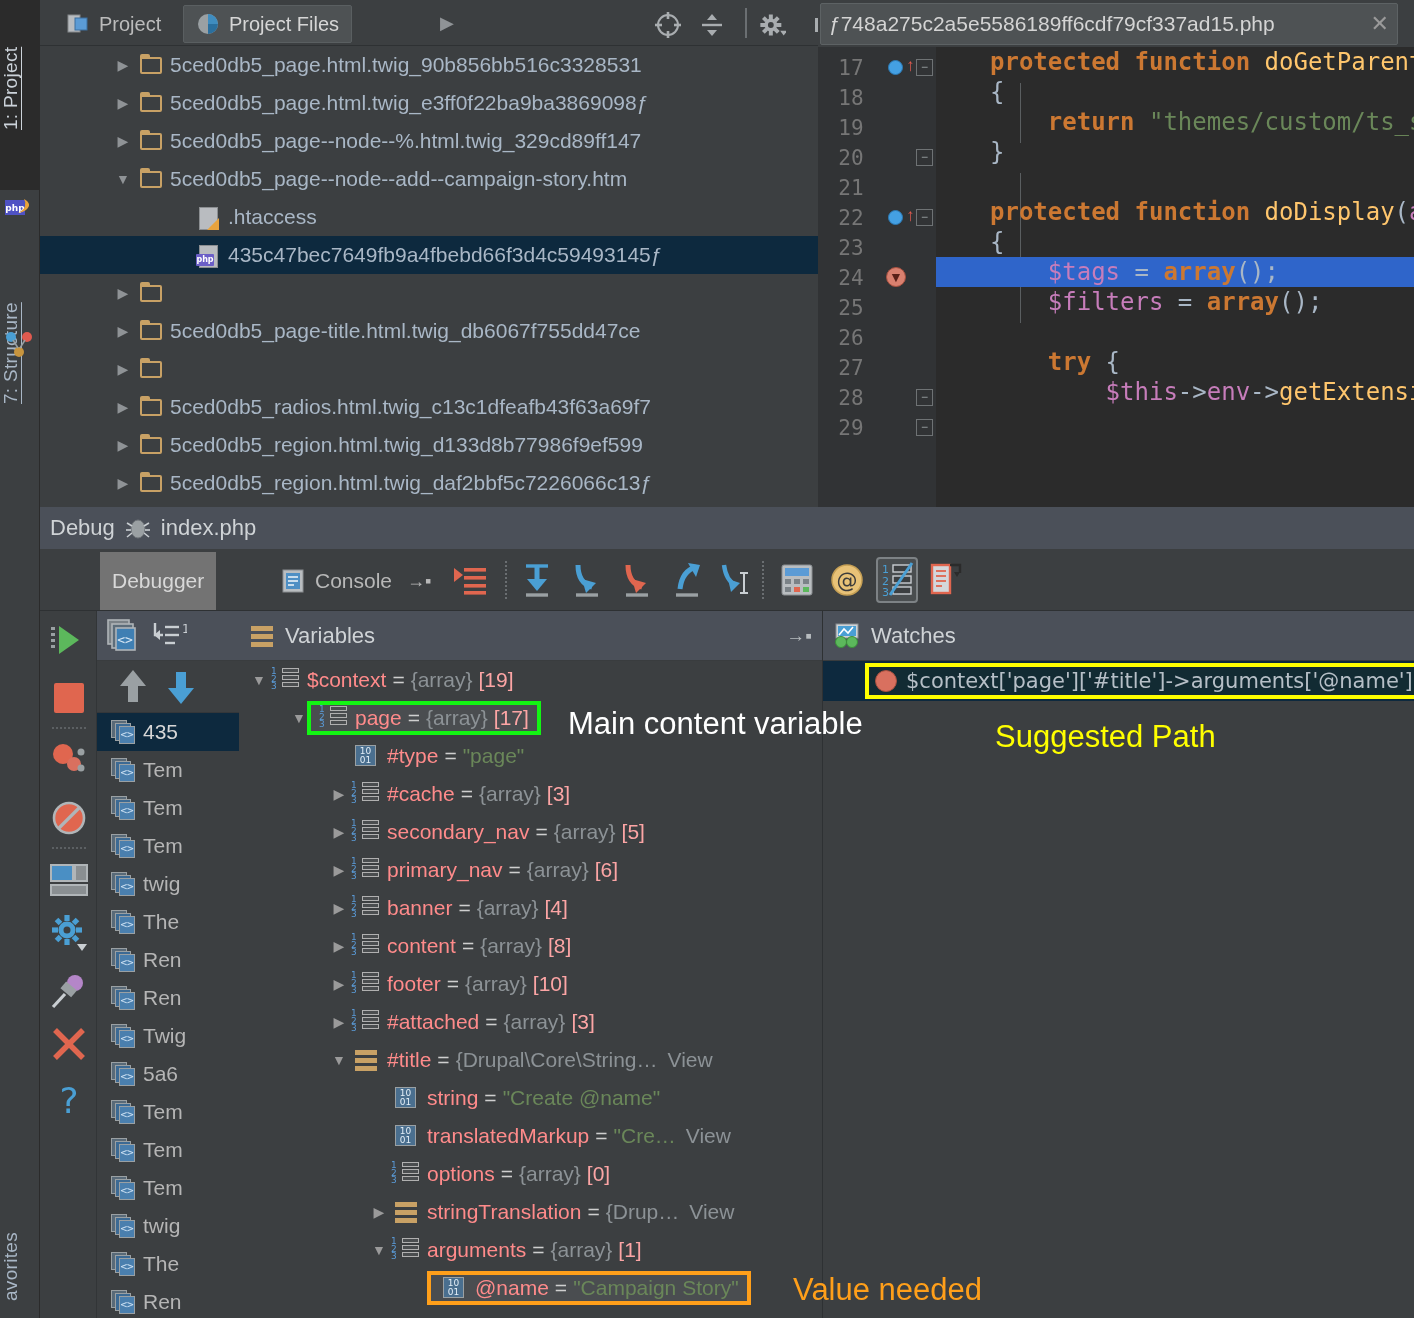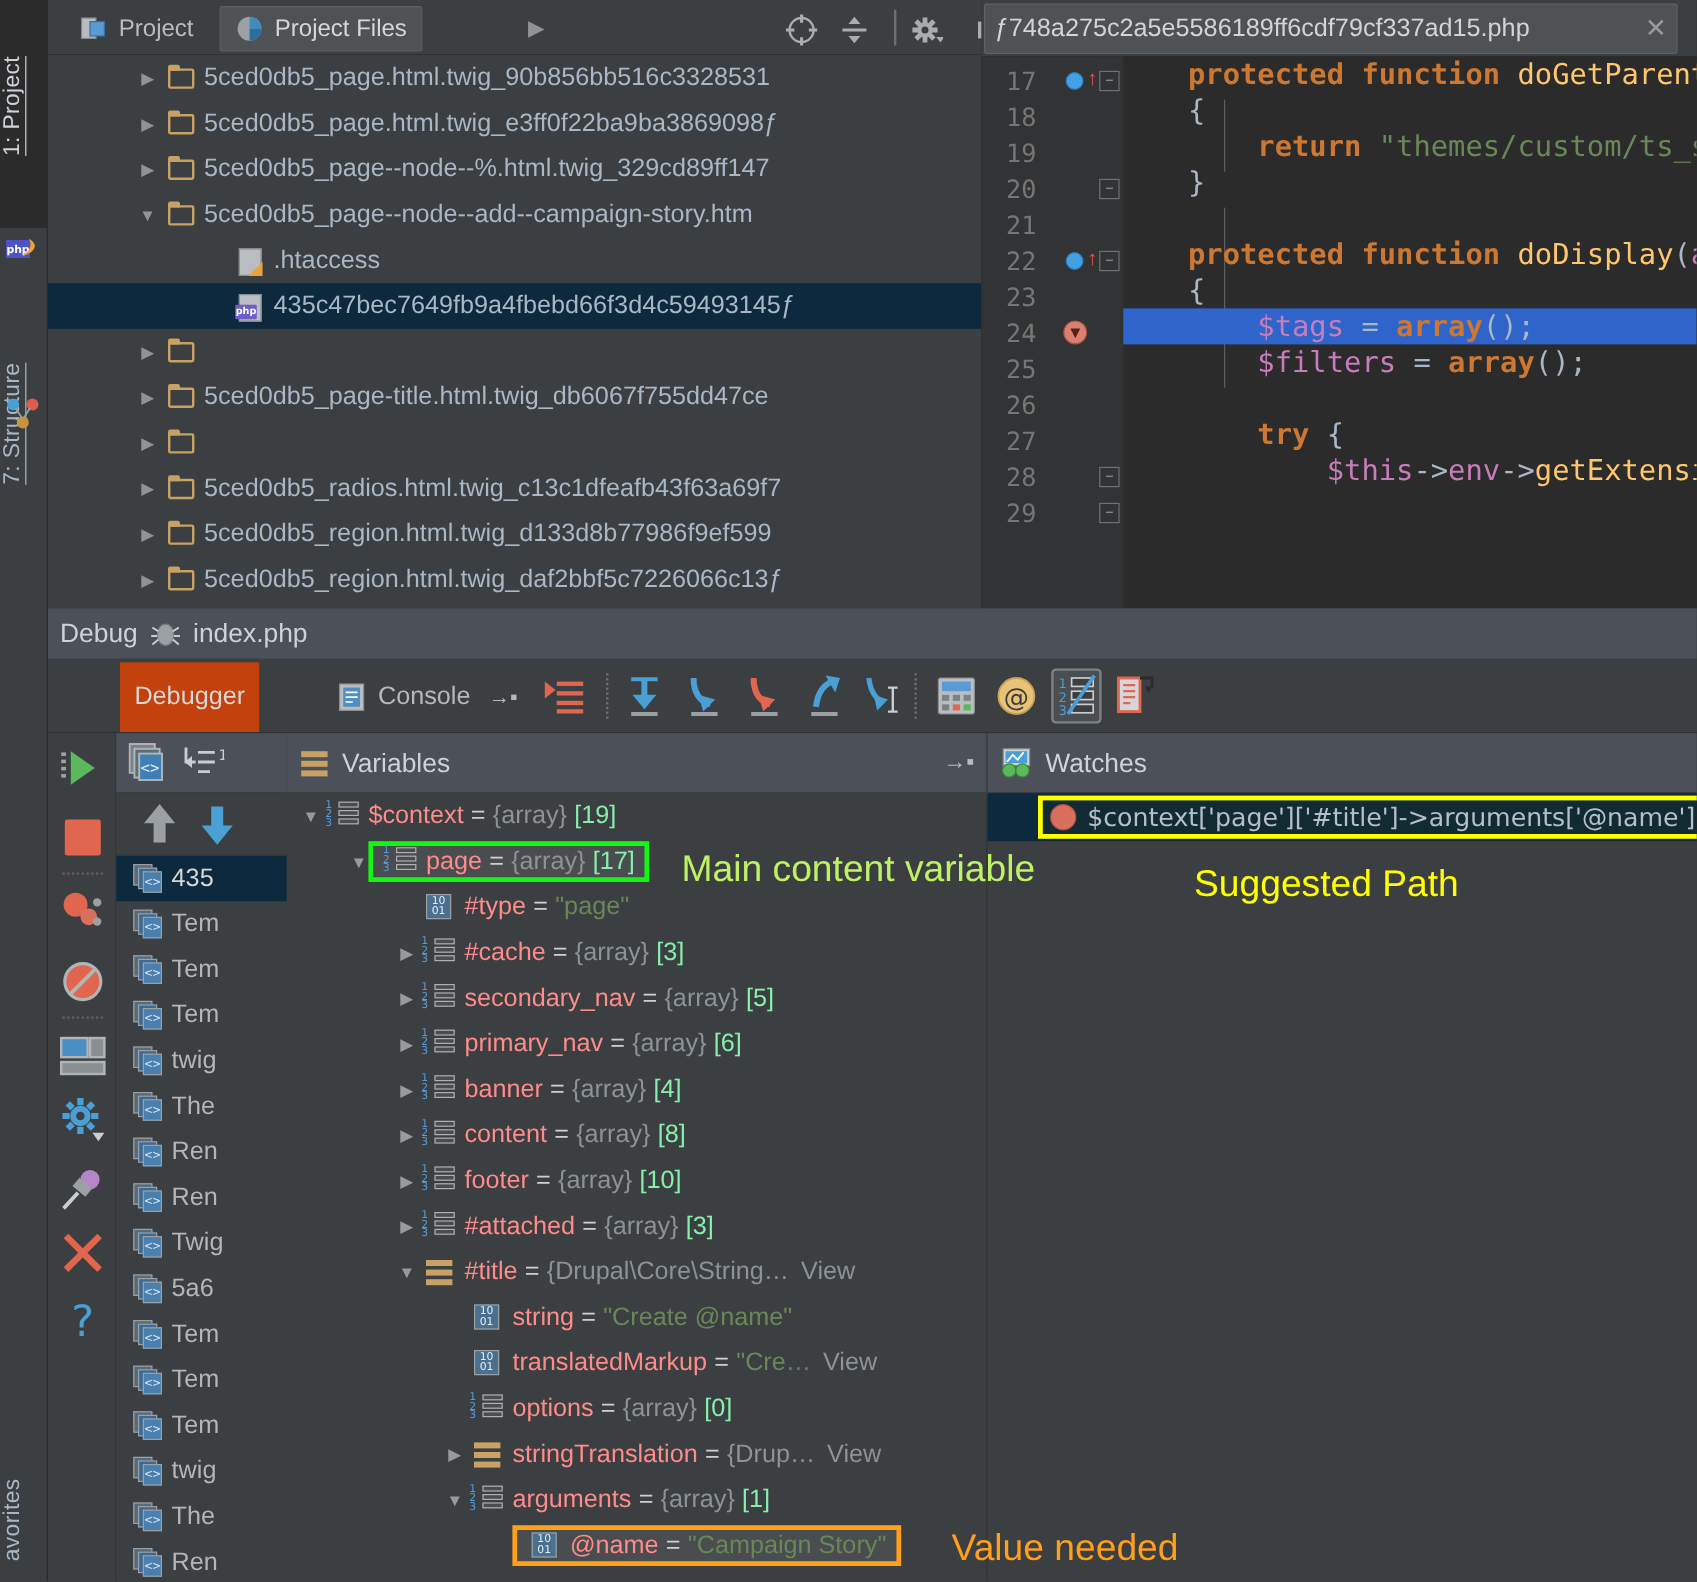--- a/index.html
+++ b/index.html
@@ -140,21 +140,21 @@
     padding-left: 10px; color: #cfd3d6; font-size: 22px; gap: 8px;
   }
   .dbgtabs {
     position: relative; height: 62px; background: #3c3f41;
     border-bottom: 1px solid #2e3133;
   }
   .dbgtab {
     position: absolute; top: 3px; height: 58px; display: flex; align-items: center;
     gap: 9px; padding: 0 12px; font-size: 21px; color: #b8b8b8;
   }
-  .dbgtab.sel { background: #c2410c; color: #d8d8d8; }
+  .dbgtab.sel { background: #737373; color: #d8d8d8; }
 
   .dbgleftcol {
     position: absolute; left: 0; top: 104px; width: 57px; height: 707px;
     background: #3c3f41; border-right: 1px solid #323537;
   }
   .dbgleftcol .ic { position:absolute; left: 8px; width: 42px; height: 42px; }
   .dbgdot { position:absolute; left: 12px; width: 34px; border-top: 2px dotted #5c6063; }
 
   .framescol {
     position: absolute; left: 57px; top: 104px; width: 142px; height: 707px;
@@ -210,29 +210,29 @@
     font-size:9px; line-height:9px; text-align:center; text-decoration:none;
     font-family:"DejaVu Sans", sans-serif; padding-top:1px;
   }
   .objicon { width: 30px; height: 26px; flex:none; position: relative; margin-right: 6px; }
   .objicon s {
     position:absolute; left:4px; width:22px; height:5px; background:#c8a165; text-decoration:none;
   }
   .vname { color: #ff8b8b; }
   .veq { color: #cfcfcf; padding: 0 6px; }
   .vtype { color: #8c9296; }
-  .vcount { color: #86efac; padding-left: 6px; }
+  .vcount { color: #fca5a5; padding-left: 6px; }
   .vstr { color: #6a8759; }
   .vview { color: #8c9296; padding-left: 10px; }
 
   .hl-green { outline: 4px solid #13f513; outline-offset: 0px; background: #4a4d50; }
   .hl-orange { outline: 4px solid #ff9f1a; outline-offset: 0px; background: #4a4d50; }
 
   .anno { position: absolute; font-size: 31px; white-space: nowrap; }
-  .anno.green { color: #bef264; }
+  .anno.green { color: #ffffff; }
   .anno.orange { color: #ff9f1a; }
   .anno.yellow { color: #ffff00; }
 
   .watchpanel {
     position: absolute; left: 783px; top: 104px; width: 591px; height: 707px;
     background: #3c3f41;
   }
   .watchrow {
     position: relative; height: 40px; background: #0d293e; display:flex; align-items:center;
   }

